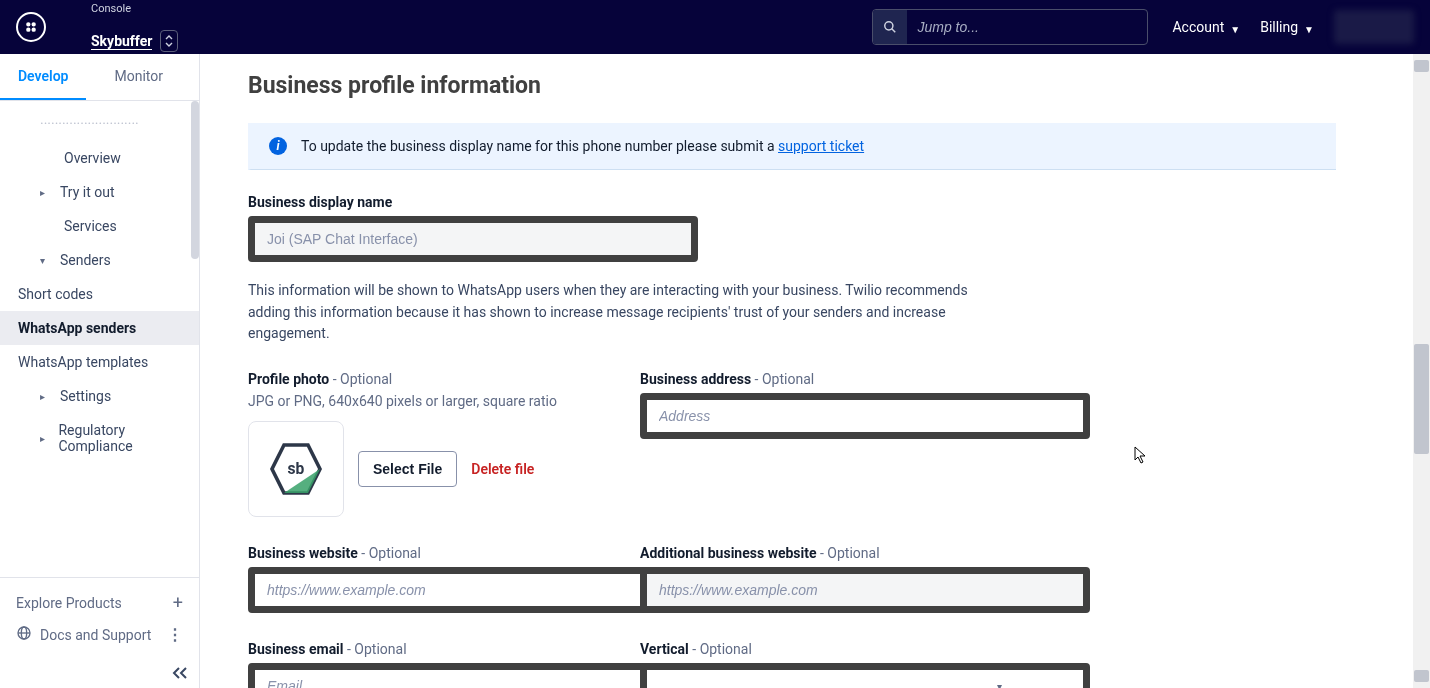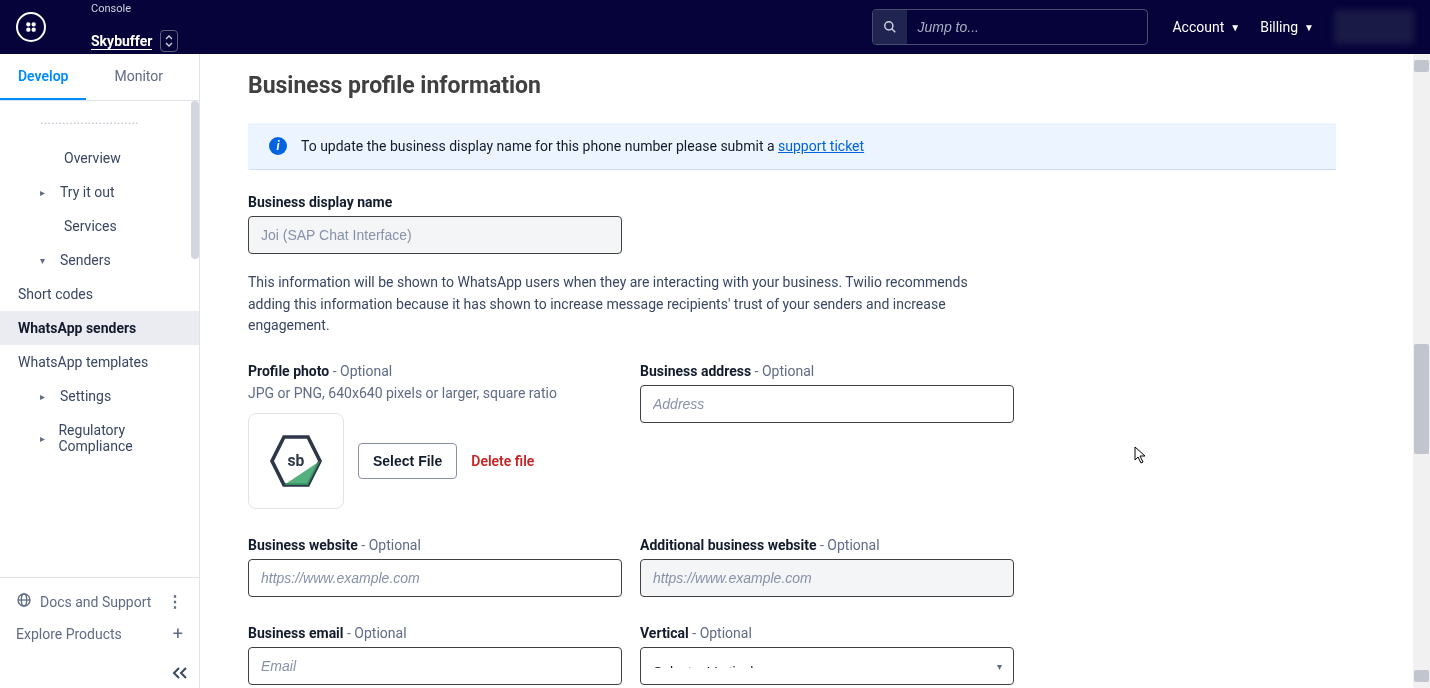--- a/index.html
+++ b/index.html
@@ -10,21 +10,21 @@
 .topbar .console-block { display: flex; flex-direction: column; justify-content: center; }
 .topbar .console-label { font-size: 11px; color: #cfd3e0; margin-bottom: 15px; }
 .topbar .project-row { display: flex; align-items: center; gap: 8px; }
 .topbar .project-name { font-weight: 700; font-size: 14px; border-bottom: 1px solid #fff; cursor: pointer; }
 .topbar .project-switch { width: 18px; height: 22px; border: 1px solid #5b5f7a; border-radius: 4px; display: flex; align-items: center; justify-content: center; font-size: 10px; color: #cfd3e0; cursor: pointer; }
 .topbar .spacer { flex: 1; }
 .topbar .search-wrap { display: flex; align-items: center; height: 36px; border: 1px solid #4a4e6a; border-radius: 4px; overflow: hidden; margin-right: 24px; }
 .topbar .search-btn { width: 34px; height: 100%; background: #1f2550; display: flex; align-items: center; justify-content: center; color: #cfd3e0; font-size: 14px; border: none; cursor: pointer; }
 .topbar .search-input { width: 240px; height: 100%; background: transparent; border: none; padding: 0 10px; color: #fff; font-style: italic; font-size: 14px; outline: none; }
 .topbar .search-input::placeholder { color: #a7adc2; }
-.topbar .navlink { display: flex; align-items: center; gap: 6px; margin-right: 20px; cursor: pointer; font-size: 14px; color: #fff; }
+.topbar .navlink { display: flex; align-items: flex-end; gap: 6px; margin-right: 20px; cursor: pointer; font-size: 14px; color: #fff; }
 .topbar .caret { font-size: 10px; }
 .topbar .avatar { width: 80px; height: 34px; background: #1a1a47; border-radius: 4px; filter: blur(3px); }
 
 .app { display: flex; height: calc(100vh - 54px); }
 
 .sidebar { width: 200px; border-right: 1px solid #e1e3ea; display: flex; flex-direction: column; background: #fff; position: relative; }
 .tabs { display: flex; border-bottom: 1px solid #e1e3ea; }
 .tab { flex: none; padding: 14px 18px; font-size: 14px; color: #606b85; cursor: pointer; border-bottom: 2px solid transparent; }
 .tab.active { color: #008cff; border-bottom-color: #008cff; font-weight: 600; }
 .tab + .tab { margin-left: 10px; }
@@ -54,21 +54,21 @@
 h1 { font-size: 23px; font-weight: 700; color: #404040; margin-bottom: 24px; }
 
 .info-banner { background: #ecf4ff; border-left: 3px solid transparent; border-bottom: 1px solid #cddff2; padding: 14px 18px; display: flex; align-items: center; gap: 14px; margin-bottom: 24px; }
 .info-icon { width: 18px; height: 18px; background: #0263e0; border-radius: 50%; color: #fff; display: flex; align-items: center; justify-content: center; font-size: 12px; font-weight: bold; font-style: italic; flex-shrink: 0; }
 .info-banner a { color: #0263e0; text-decoration: underline; }
 
 .field-label { font-size: 14px; color: #121c2d; margin-bottom: 6px; }
 .field-label strong { font-weight: 700; }
 .opt { color: #606b85; font-weight: 400; }
 
-.input { width: 374px; height: 38px; border: 1px solid #404040; border-radius: 4px; padding: 16px 12px; font-size: 14px; color: #121c2d; background: #fff; }
+.input { width: 450px; height: 38px; border: 7px solid #404040; border-radius: 4px; padding: 16px 12px; font-size: 14px; color: #121c2d; background: #fff; }
 .input::placeholder { color: #8891aa; font-style: italic; }
 .input.disabled { background: #f4f5f6; color: #8891aa; }
 
 .desc { color: #394762; font-size: 14px; line-height: 1.55; max-width: 760px; margin: 18px 0 26px; }
 
 .form-grid { display: flex; gap: 18px; flex-wrap: wrap; }
 .col { width: 374px; }
 
 .hint { color: #606b85; font-size: 14px; margin-bottom: 12px; }
 
@@ -154,36 +154,36 @@
       <div class="nav-item indent1">
           <span class="chev">▸</span>
           <span>Settings</span>
         </div>
       <div class="nav-item indent1">
           <span class="chev">▸</span>
           <span>Regulatory Compliance</span>
         </div>
     </div>
     <div class="sidebar-bottom">
+      <div class="sb-row">
+        <span class="left">
+            <span>Explore Products</span>
+          </span>
+        <span class="plus">+</span>
+      </div>
       <div class="sb-row">
         <span class="left">
           <span><svg width="16" height="16" viewBox="0 0 24 24" fill="none" stroke="#606b85" stroke-width="2">
                 <circle cx="12" cy="12" r="9"></circle>
                 <ellipse cx="12" cy="12" rx="4" ry="9"></ellipse>
                 <line x1="3" y1="12" x2="21" y2="12"></line>
               </svg></span>
           <span>Docs and Support</span>
         </span>
         <span class="dots">⋮</span>
-      </div>
-      <div class="sb-row">
-        <span class="left">
-            <span>Explore Products</span>
-          </span>
-        <span class="plus">+</span>
       </div>
     </div>
     <div class="collapse-row">
       <svg width="18" height="14" viewBox="0 0 18 14">
           <path d="M8 2 L3 7 L8 12 M15 2 L10 7 L15 12" fill="none" stroke="#394762" stroke-width="2"></path>
         </svg>
     </div>
   </div>
 
   <div class="main">

